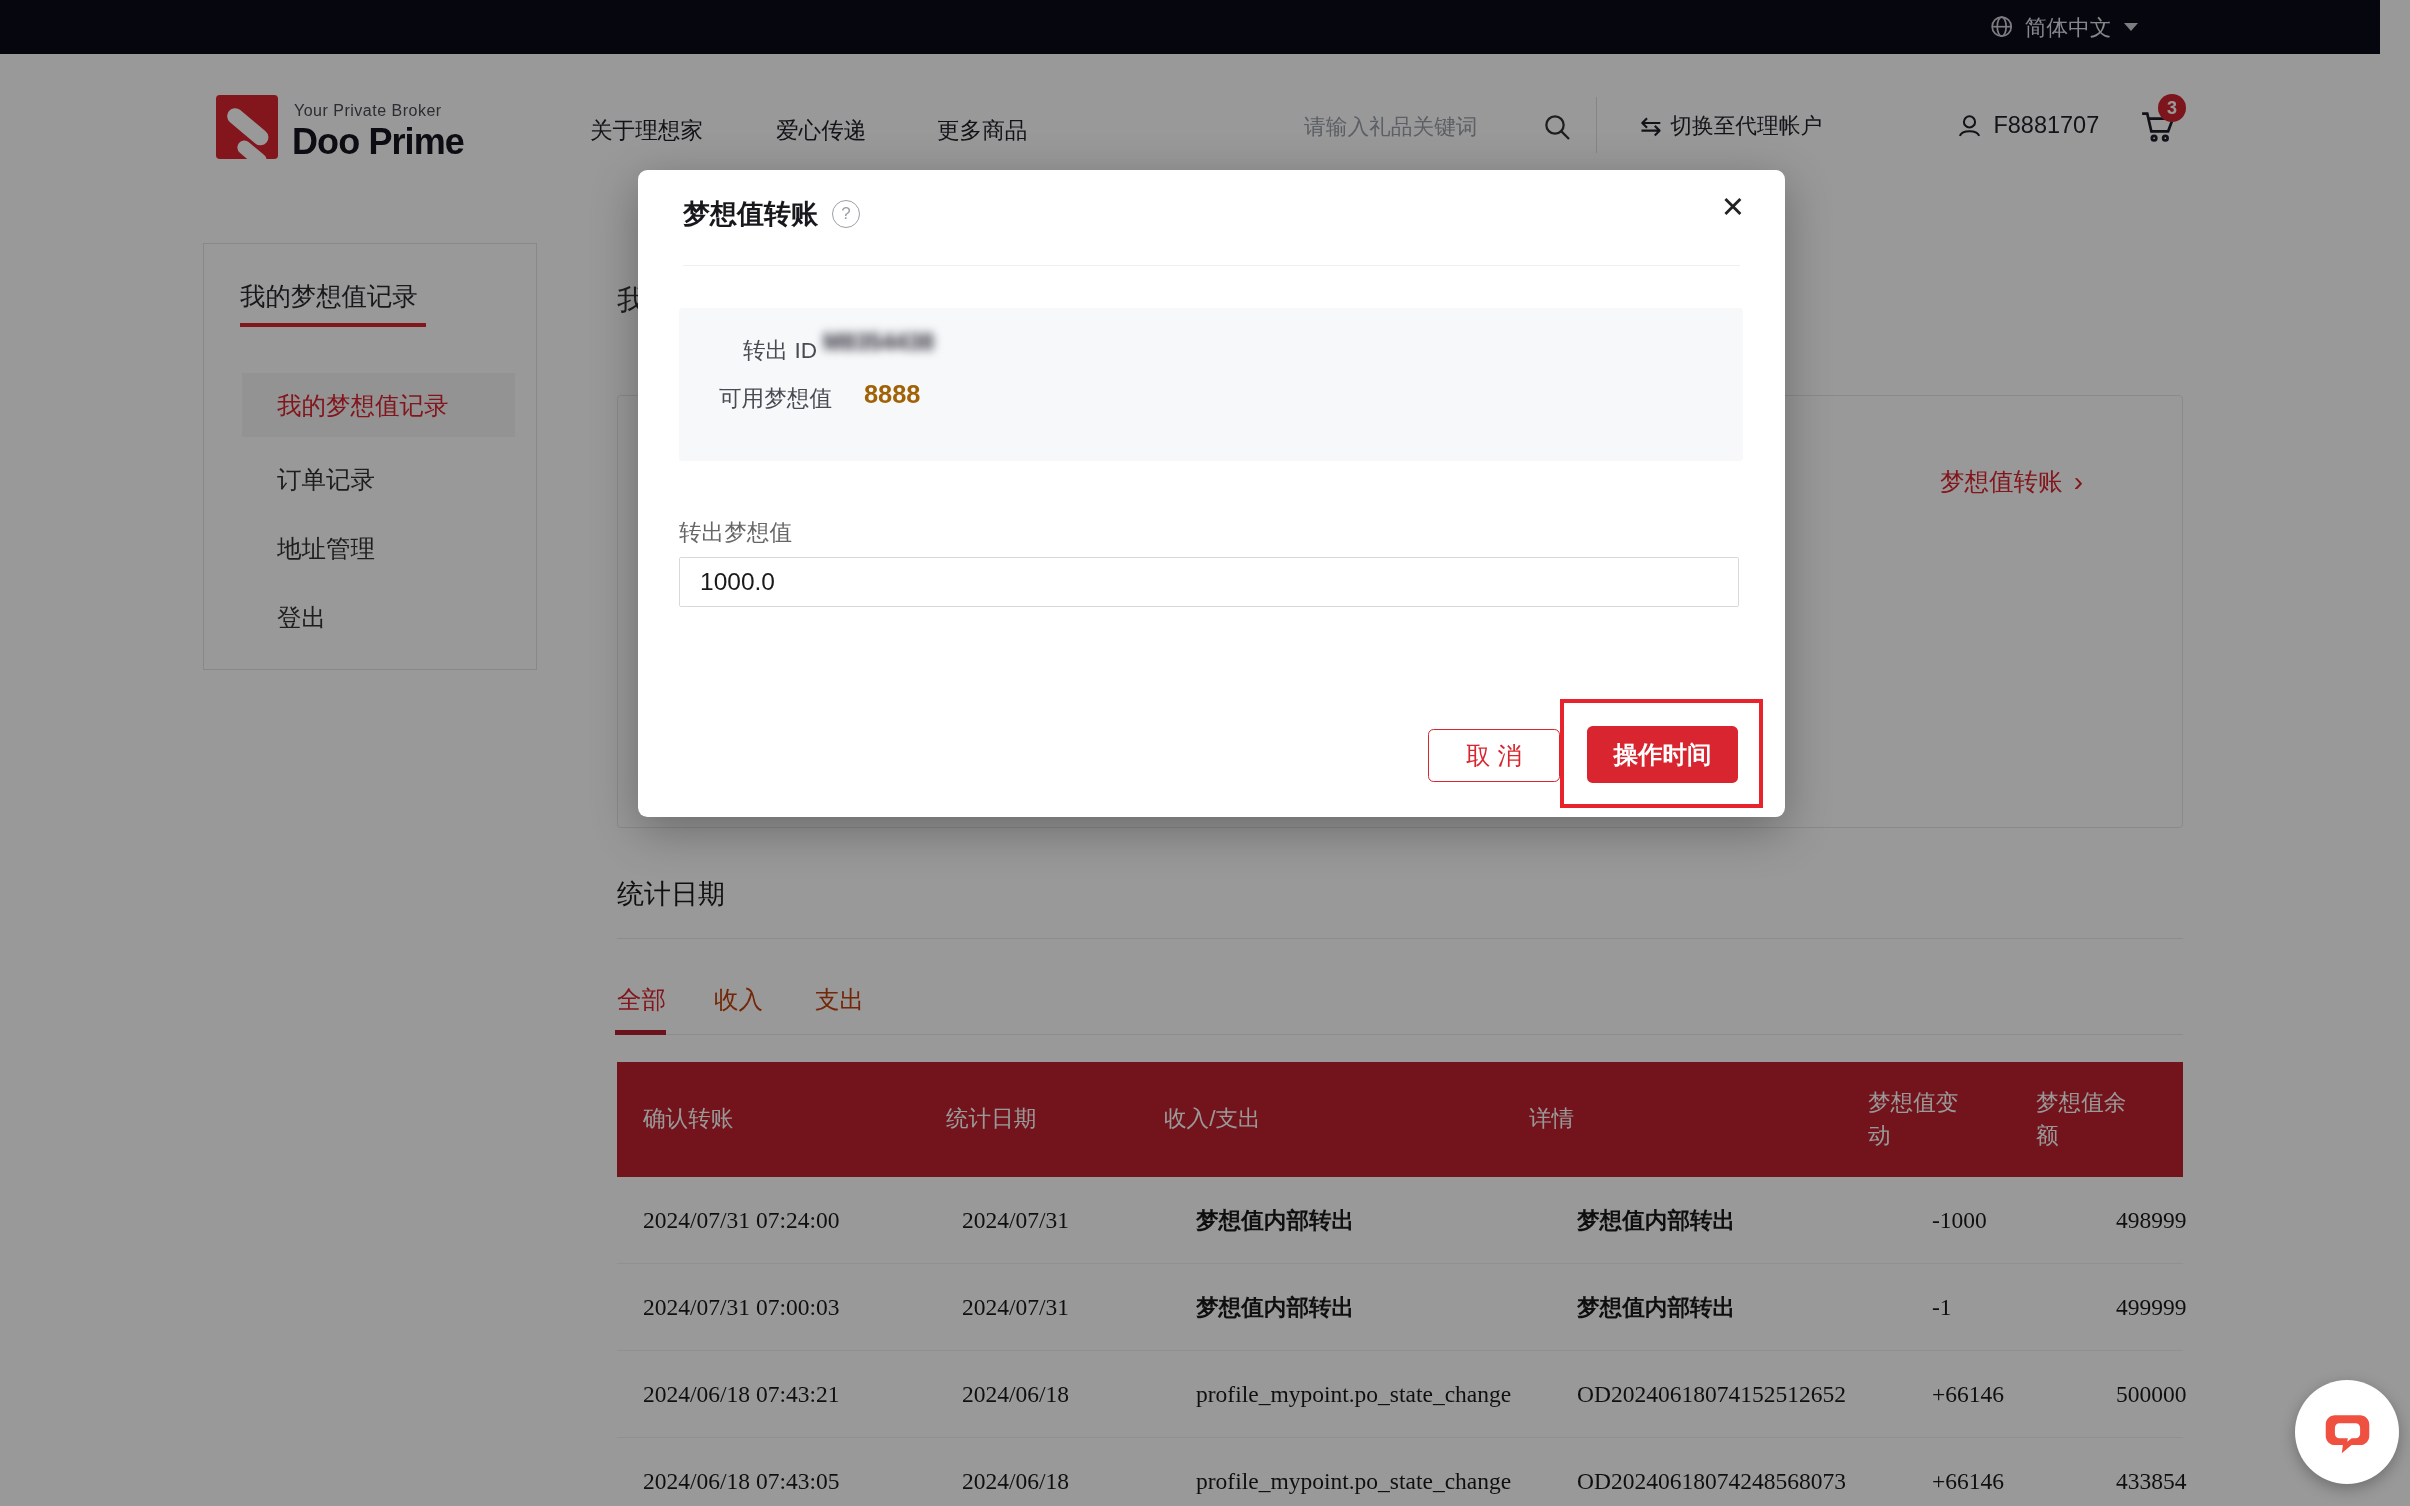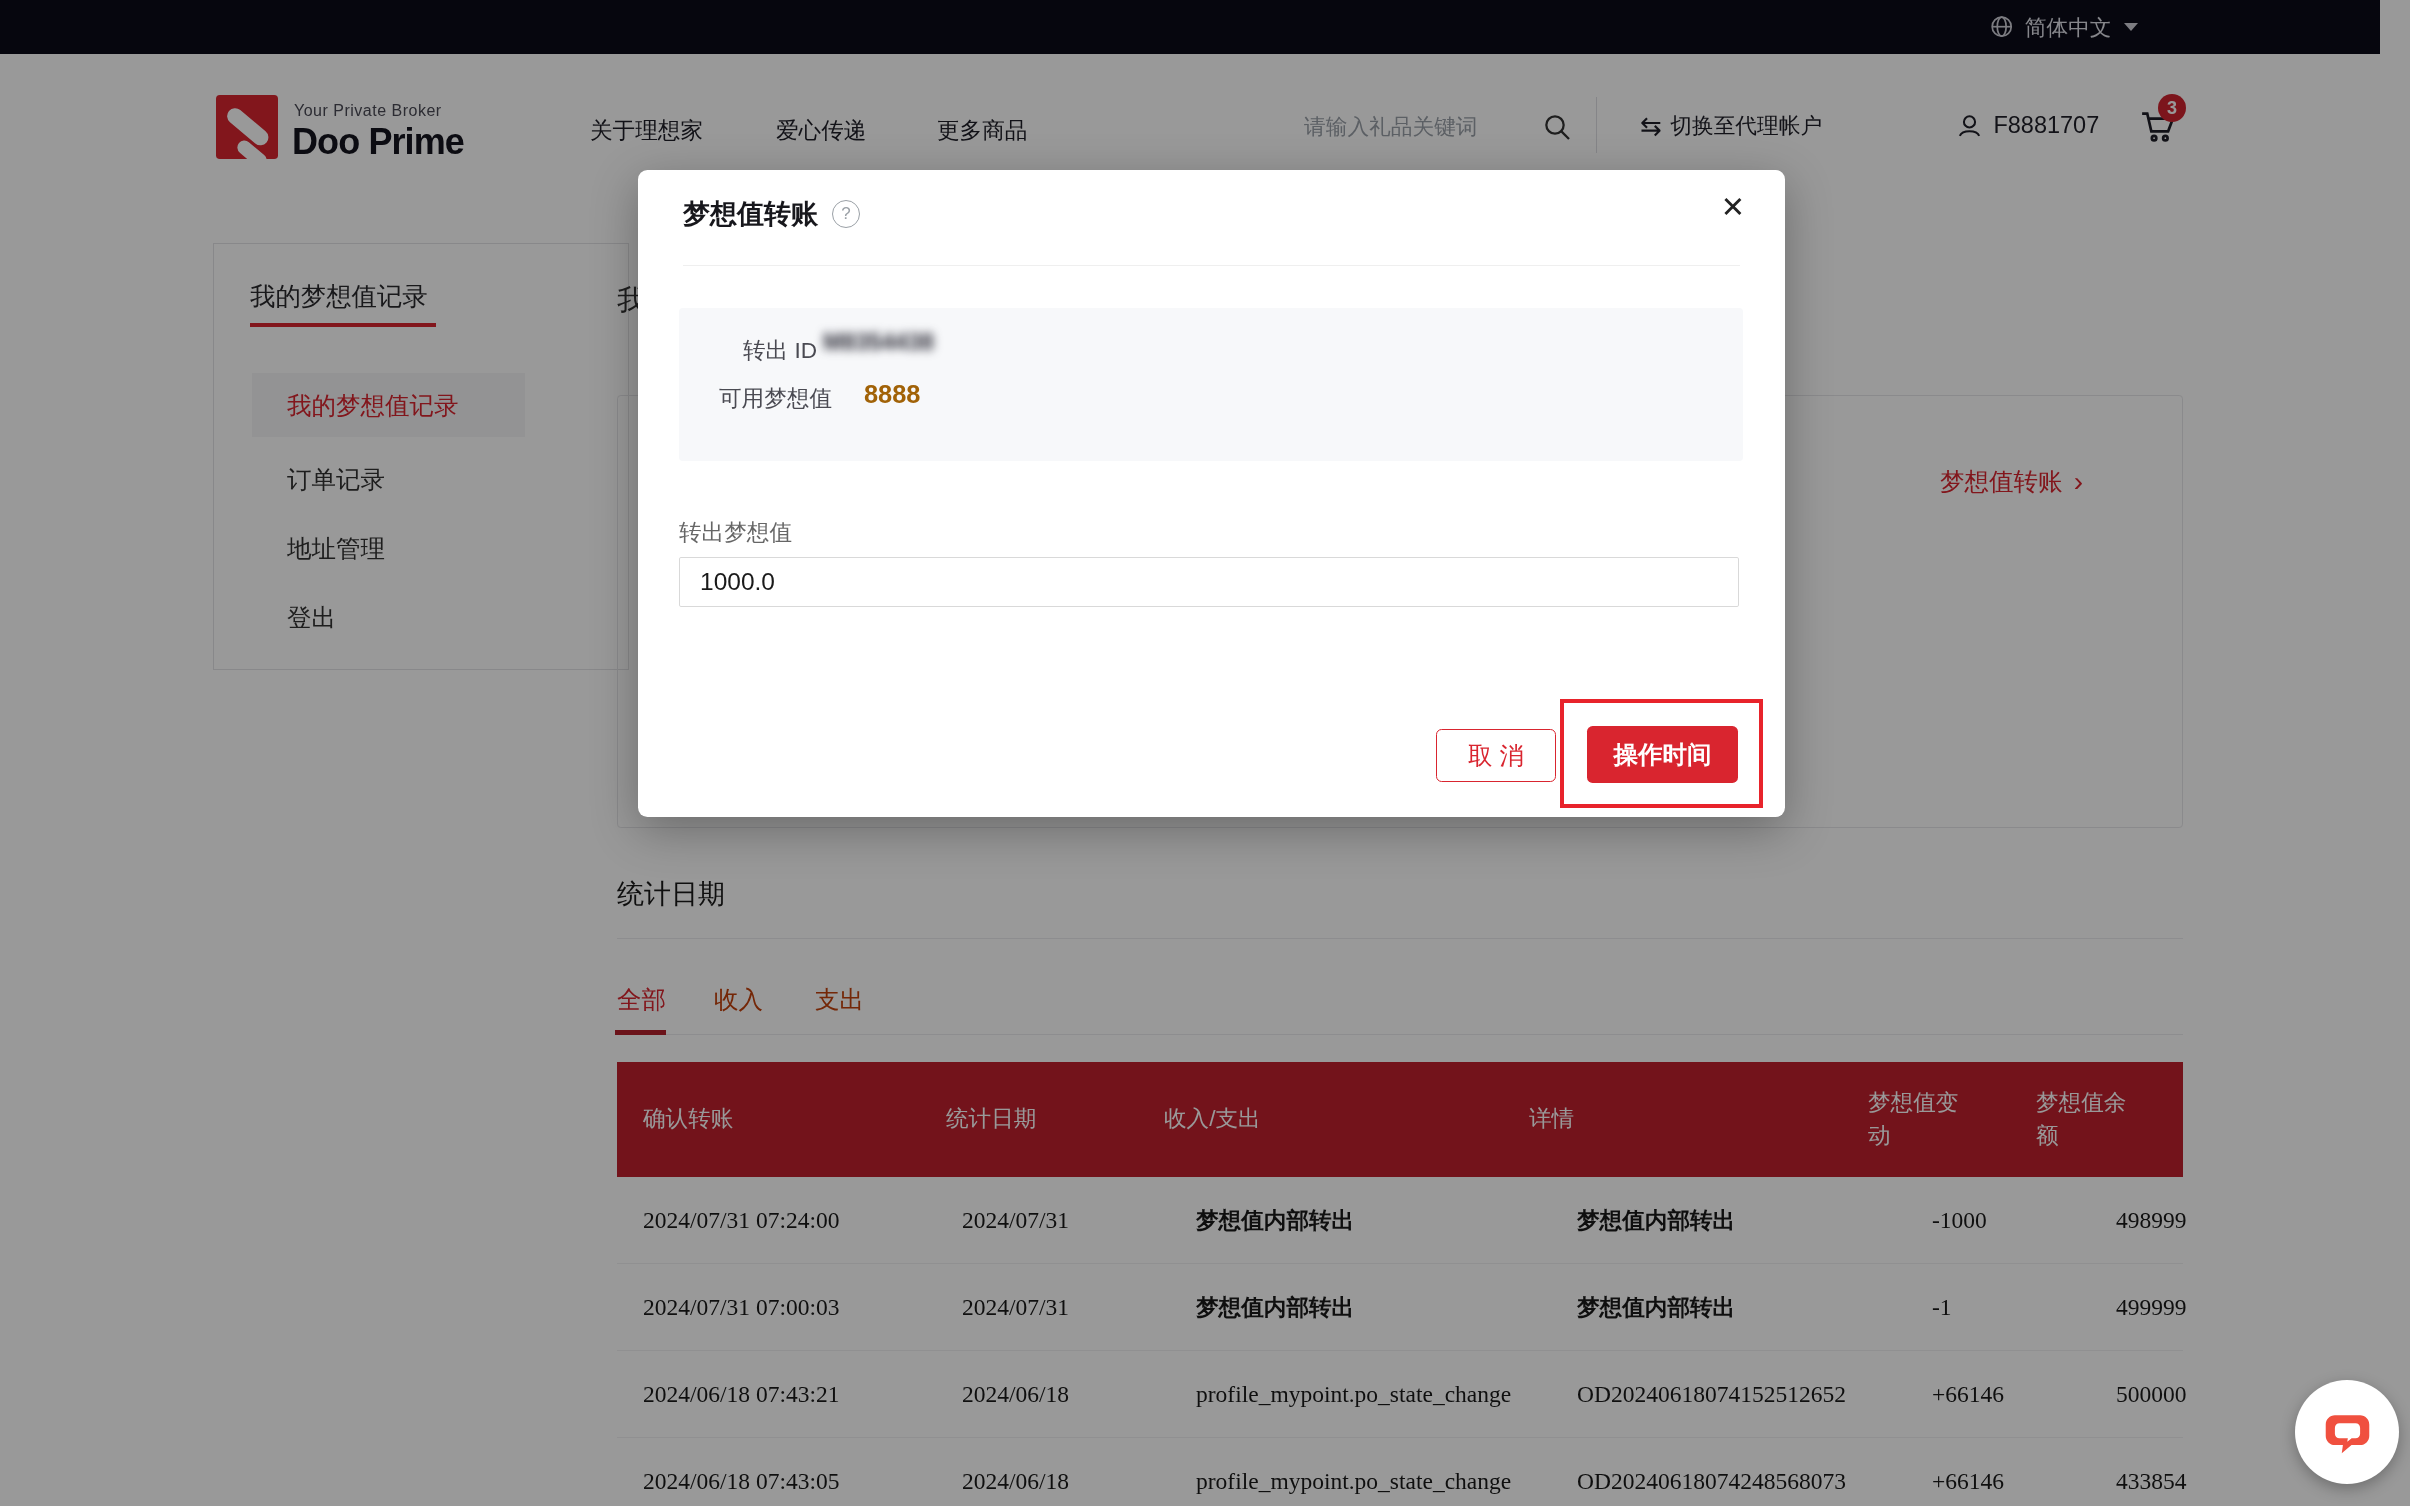--- a/index.html
+++ b/index.html
@@ -33,21 +33,21 @@
           font-size:21.7px;color:#1f1f28;cursor:pointer;}
   .swap-glyph{font-size:26px;line-height:1;color:#1f1f28;}
   .user{position:absolute;left:1955px;top:111px;display:flex;align-items:center;gap:9.4px;
         font-size:23.5px;color:#1f1f28;cursor:pointer;}
   .cart{position:absolute;left:2137px;top:105px;cursor:pointer;}
   .cart-badge{position:absolute;left:2158px;top:94px;min-width:28px;height:28px;border-radius:14px;
               background:var(--badge_red,#cf2430);color:#fff;font-size:18px;display:flex;
               align-items:center;justify-content:center;font-weight:700;}
 
   
-  .sidebar{position:absolute;left:213px;top:243px;width:416px;height:427px;background:#fff;
+  .sidebar{position:absolute;left:203px;top:243px;width:334px;height:427px;background:#fff;
            border:0.9px solid #e3e3e6;box-sizing:border-box;}
   .sb-title{position:absolute;left:36px;top:36px;font-size:25.4px;color:#2a2a2e;}
   .sb-underline{position:absolute;left:36px;top:79px;width:186px;height:3.8px;background:var(--brand_red,#d9252f);}
   .sb-item{position:absolute;left:38px;width:273px;height:64px;display:flex;align-items:center;
            padding-left:35px;box-sizing:border-box;font-size:24.5px;color:#333;cursor:pointer;}
   .sb-item.active{background:#f5f5f7;color:var(--brand_red,#d9252f);}
 
   
   .clipped-heading{position:absolute;left:617px;top:281px;font-size:29px;color:#333;}
   .card{position:absolute;left:617px;top:395px;width:1566px;height:433px;border:0.9px solid #e6e6e9;
@@ -84,23 +84,23 @@
   .m-divider{position:absolute;left:45px;top:95px;width:1057px;height:0.9px;background:#efefef;}
   .m-infobox{position:absolute;left:41px;top:138px;width:1064px;height:153px;background:#f7f8fa;border-radius:3.8px;}
   .m-row-label{position:absolute;left:40px;font-size:22.6px;color:#4a4a52;}
   .m-blur-value{position:absolute;left:144px;top:21px;font-size:23.5px;font-weight:700;color:#2a2a35;
                 filter:blur(4.7px);}
   .m-avail-value{position:absolute;left:185px;top:72px;font-size:25.4px;font-weight:700;color:#a16207;}
   .m-field-label{position:absolute;left:41px;top:347px;font-size:22.6px;color:#666;}
   .m-input{position:absolute;left:41px;top:387px;width:1060px;height:50px;border:0.9px solid #d9d9d9;
            border-radius:1.9px;box-sizing:border-box;font-size:24.5px;color:#1a1a1a;padding-left:20px;
            font-family:"Liberation Sans",sans-serif;outline:none;}
-  .m-cancel{position:absolute;left:790px;top:559px;width:120px;height:53px;background:#fff;
+  .m-cancel{position:absolute;left:790px;top:559px;width:132px;height:53px;background:#fff;
             border:1.9px solid var(--brand_red,#d9252f);border-radius:5.6px;color:var(--brand_red,#d9252f);
-            font-size:24.5px;display:flex;align-items:center;justify-content:center;cursor:pointer;box-sizing:border-box;margin-left:8px;}
+            font-size:24.5px;display:flex;align-items:center;justify-content:center;cursor:pointer;box-sizing:border-box;}
   .m-confirm{position:absolute;left:949px;top:556px;width:151px;height:57px;
              background:var(--brand_red,#d9252f);border-radius:5.6px;color:#fff;font-size:24.5px;font-weight:600;
              display:flex;align-items:center;justify-content:center;cursor:pointer;}
   .annotation{position:absolute;left:1560px;top:699px;width:203px;height:109px;
               border:4.7px solid var(--annotation_red,#e8232b);box-sizing:border-box;z-index:70;}
 
   
   .chat{position:absolute;left:2295px;top:1380px;width:104px;height:104px;border-radius:50%;background:#fff;
         box-shadow:0 4.7px 15px rgba(0,0,0,.28);display:flex;align-items:center;justify-content:center;
         z-index:80;cursor:pointer;}

